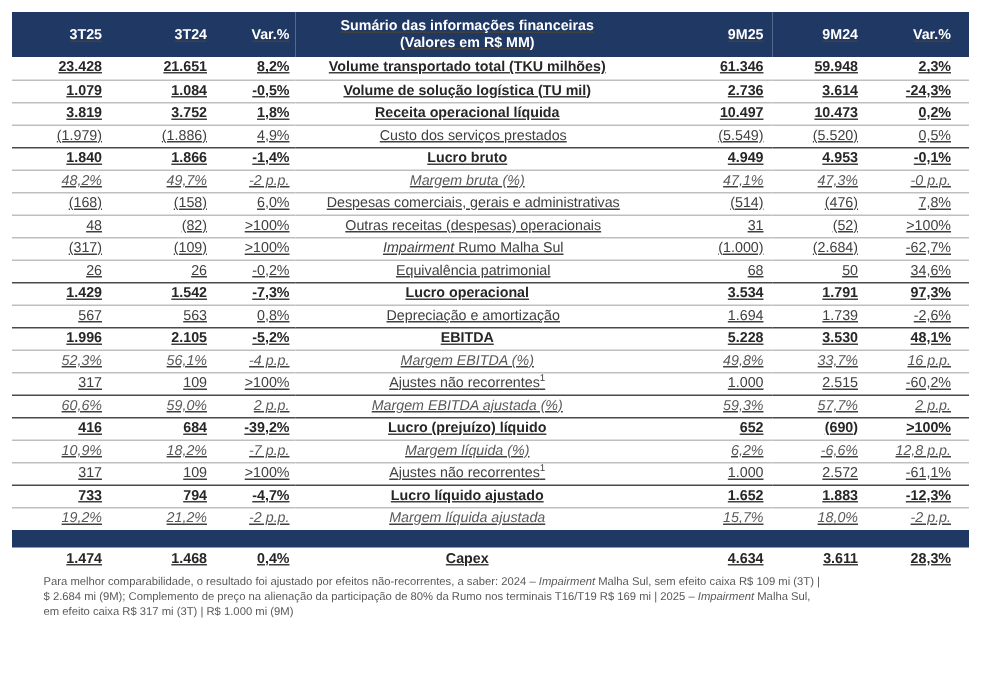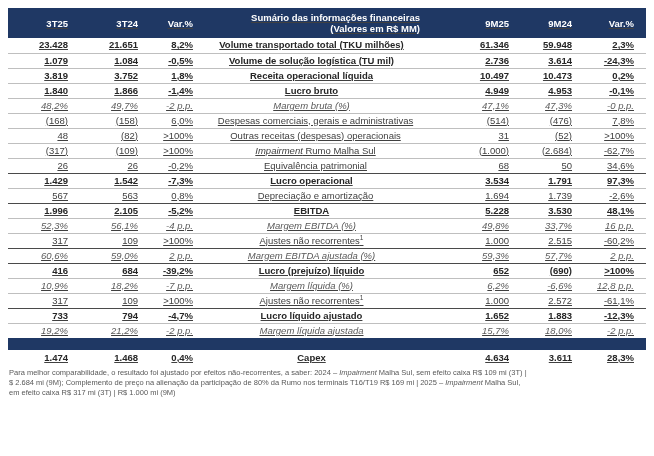--- a/index.html
+++ b/index.html
@@ -24,40 +24,40 @@
     height:30px;background:var(--navy);color:#ffffff;
     font-size:9.5px;font-weight:bold;vertical-align:middle;
   }
   th.num,td.num,th.var,td.var{text-align:right;white-space:nowrap;}
   .c1{padding-right:12px;}
   .c2{padding-right:12px;}
   .c3{padding-right:4px;}
   .c5{padding-right:6px;}
   .c6{padding-right:6px;}
   .c7{padding-right:12px;}
-  th.desc{text-align:right;padding-left:6px;}
+  th.desc{text-align:center;padding-left:6px;}
   th.desc .t-line{line-height:11.5px;}
   tbody td{
     height:15px;font-size:9.5px;line-height:12px;
     vertical-align:middle;white-space:nowrap;overflow:hidden;
   }
   td.desc{text-align:center;padding-left:6px;}
   tr.indent td.desc{padding-left:14px;}
   tr.bb-light td{border-bottom:1px solid var(--border-light);}
   tr.bb-dark td{border-bottom:1px solid var(--border-dark);}
   tr.bb-none td{border-bottom:none;}
   tr.row-total td{font-weight:bold;color:var(--text-bold);}
   tr.row-margin td{font-style:italic;color:var(--text-muted);}
   tr.row-sub td,tr.row-plain td{font-weight:normal;color:var(--text);}
   tr.row-band td{background:var(--navy);height:12px;border:none;}
   td.desc em{font-style:italic;}
   td.desc sup{font-size:6.5px;vertical-align:super;line-height:0;}
   .footnote{
     margin-top:3px;padding-left:1px;
-    font-size:7.5px;line-height:9.8px;color:var(--text-muted);
+    font-size:7.5px;line-height:9.8px;color:var(--text-muted);margin-left:20px;
   }
   .footnote em{font-style:italic;}
 </style>
 </head>
 <body>
 
 <div class="wrap">
   <table>
     <colgroup>
       <col style="width:72px">
@@ -103,20 +103,29 @@
         </tr>
         <tr class="row-total bb-light">
           <td class="num c1">3.819</td>
           <td class="num c2">3.752</td>
           <td class="var c3">1,8%</td>
           <td class="desc c4">Receita operacional líquida</td>
           <td class="num c5">10.497</td>
           <td class="num c6">10.473</td>
           <td class="var c7">0,2%</td>
         </tr>
+        <tr class="row-sub bb-dark indent">
+          <td class="num c1">(1.979)</td>
+          <td class="num c2">(1.886)</td>
+          <td class="var c3">4,9%</td>
+          <td class="desc c4">Custo dos serviços prestados</td>
+          <td class="num c5">(5.549)</td>
+          <td class="num c6">(5.520)</td>
+          <td class="var c7">0,5%</td>
+        </tr>
         <tr class="row-total bb-light">
           <td class="num c1">1.840</td>
           <td class="num c2">1.866</td>
           <td class="var c3">-1,4%</td>
           <td class="desc c4">Lucro bruto</td>
           <td class="num c5">4.949</td>
           <td class="num c6">4.953</td>
           <td class="var c7">-0,1%</td>
         </tr>
         <tr class="row-margin bb-light">

